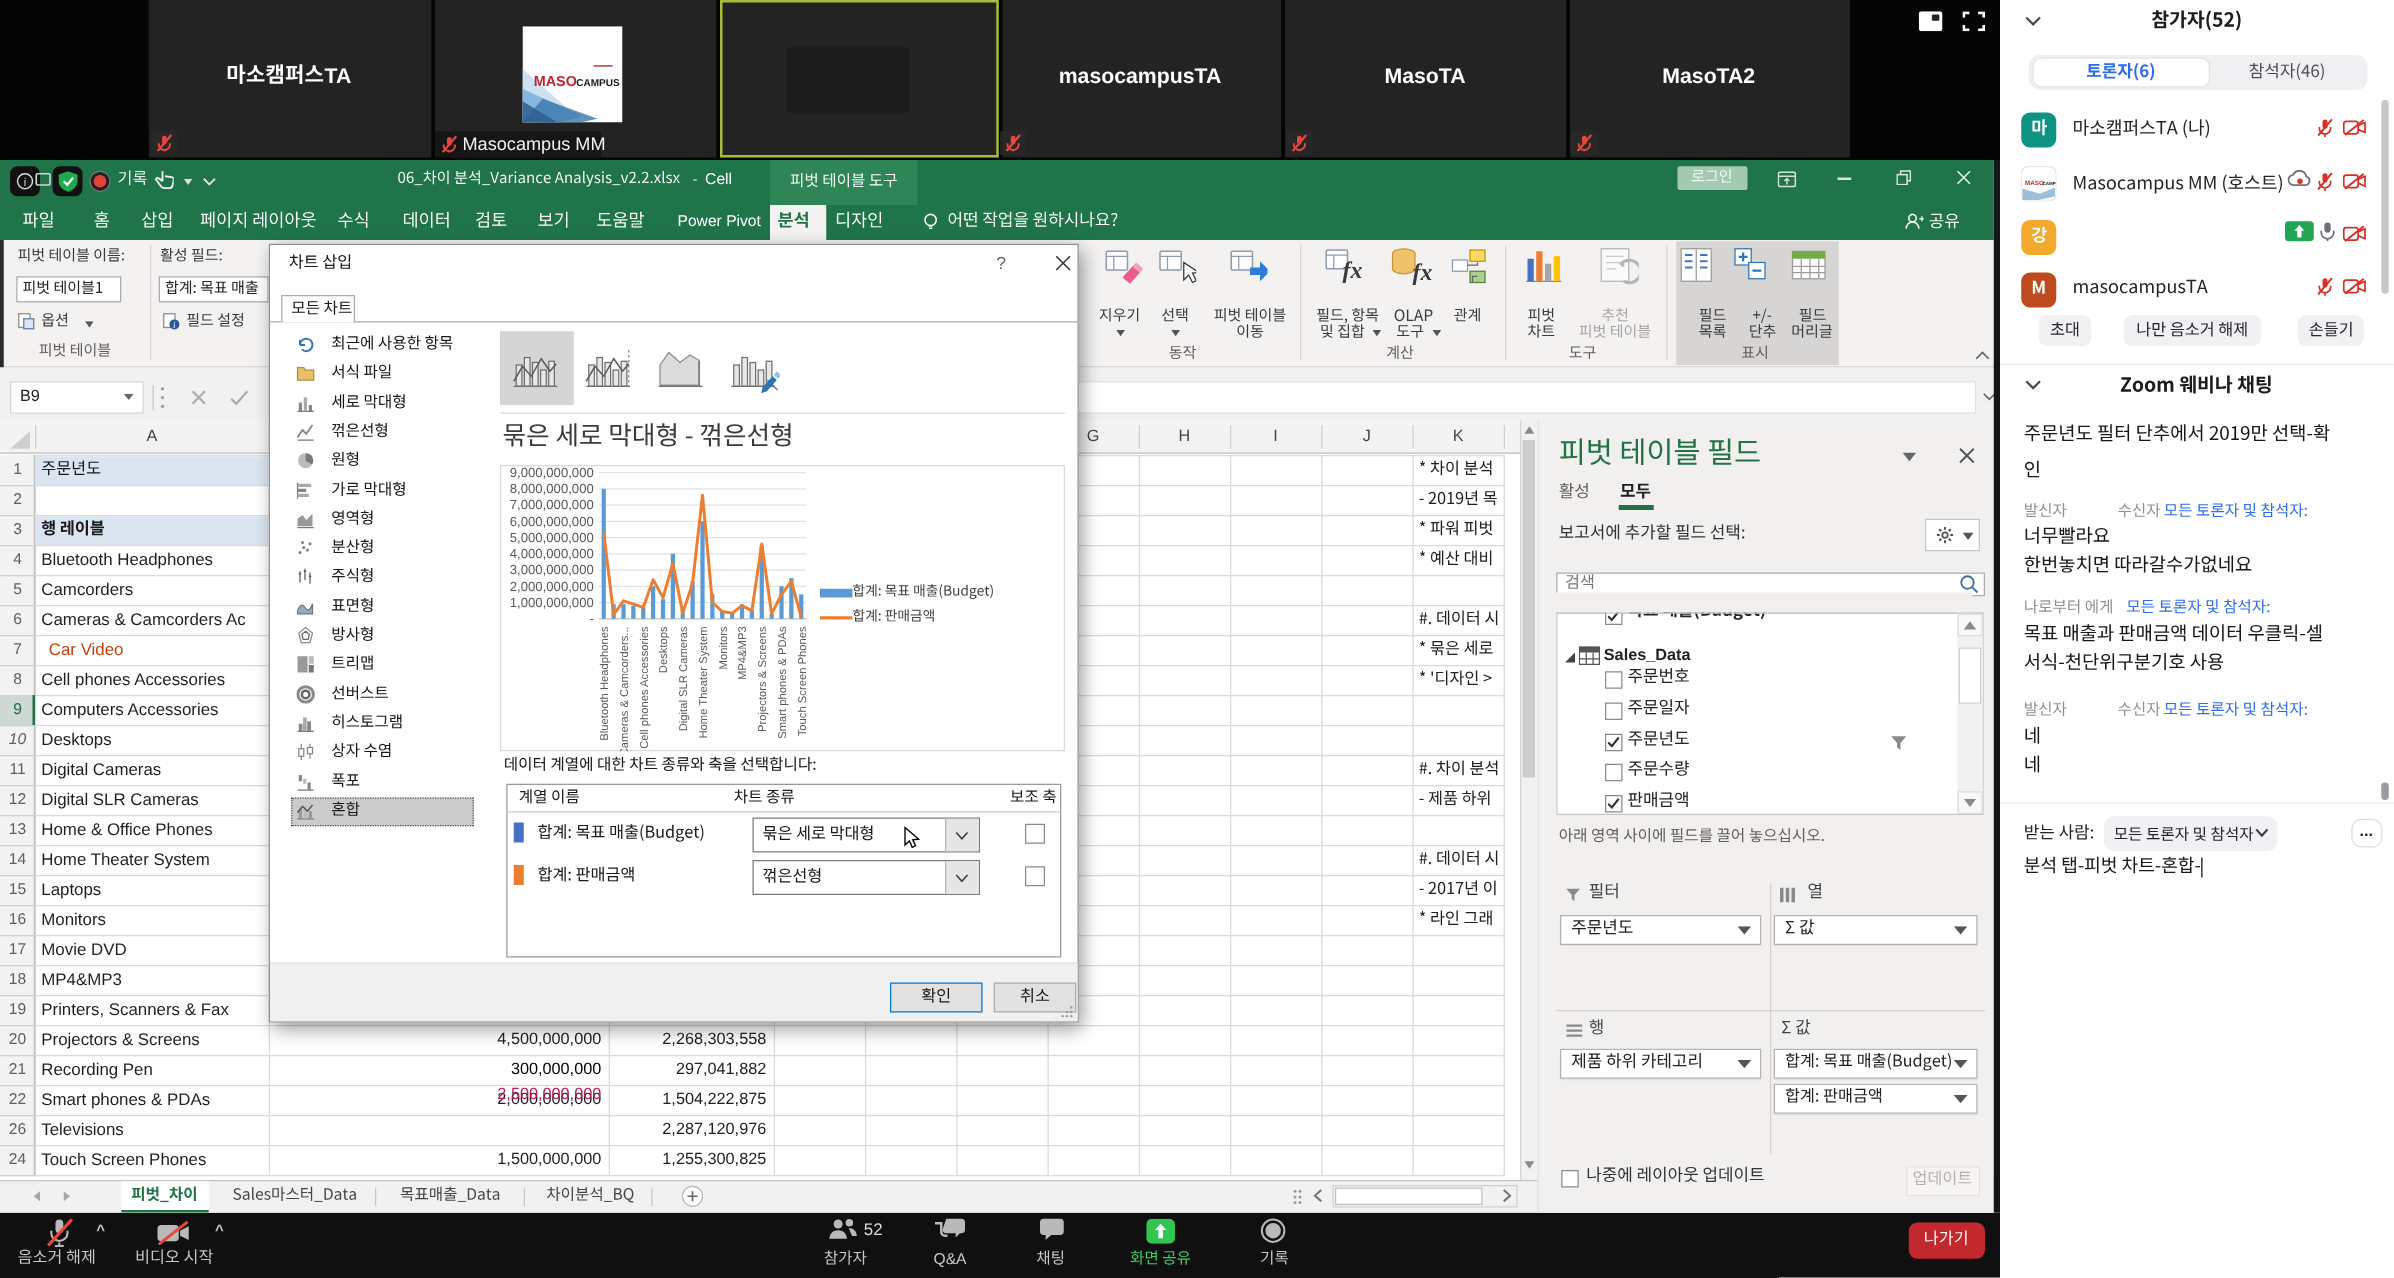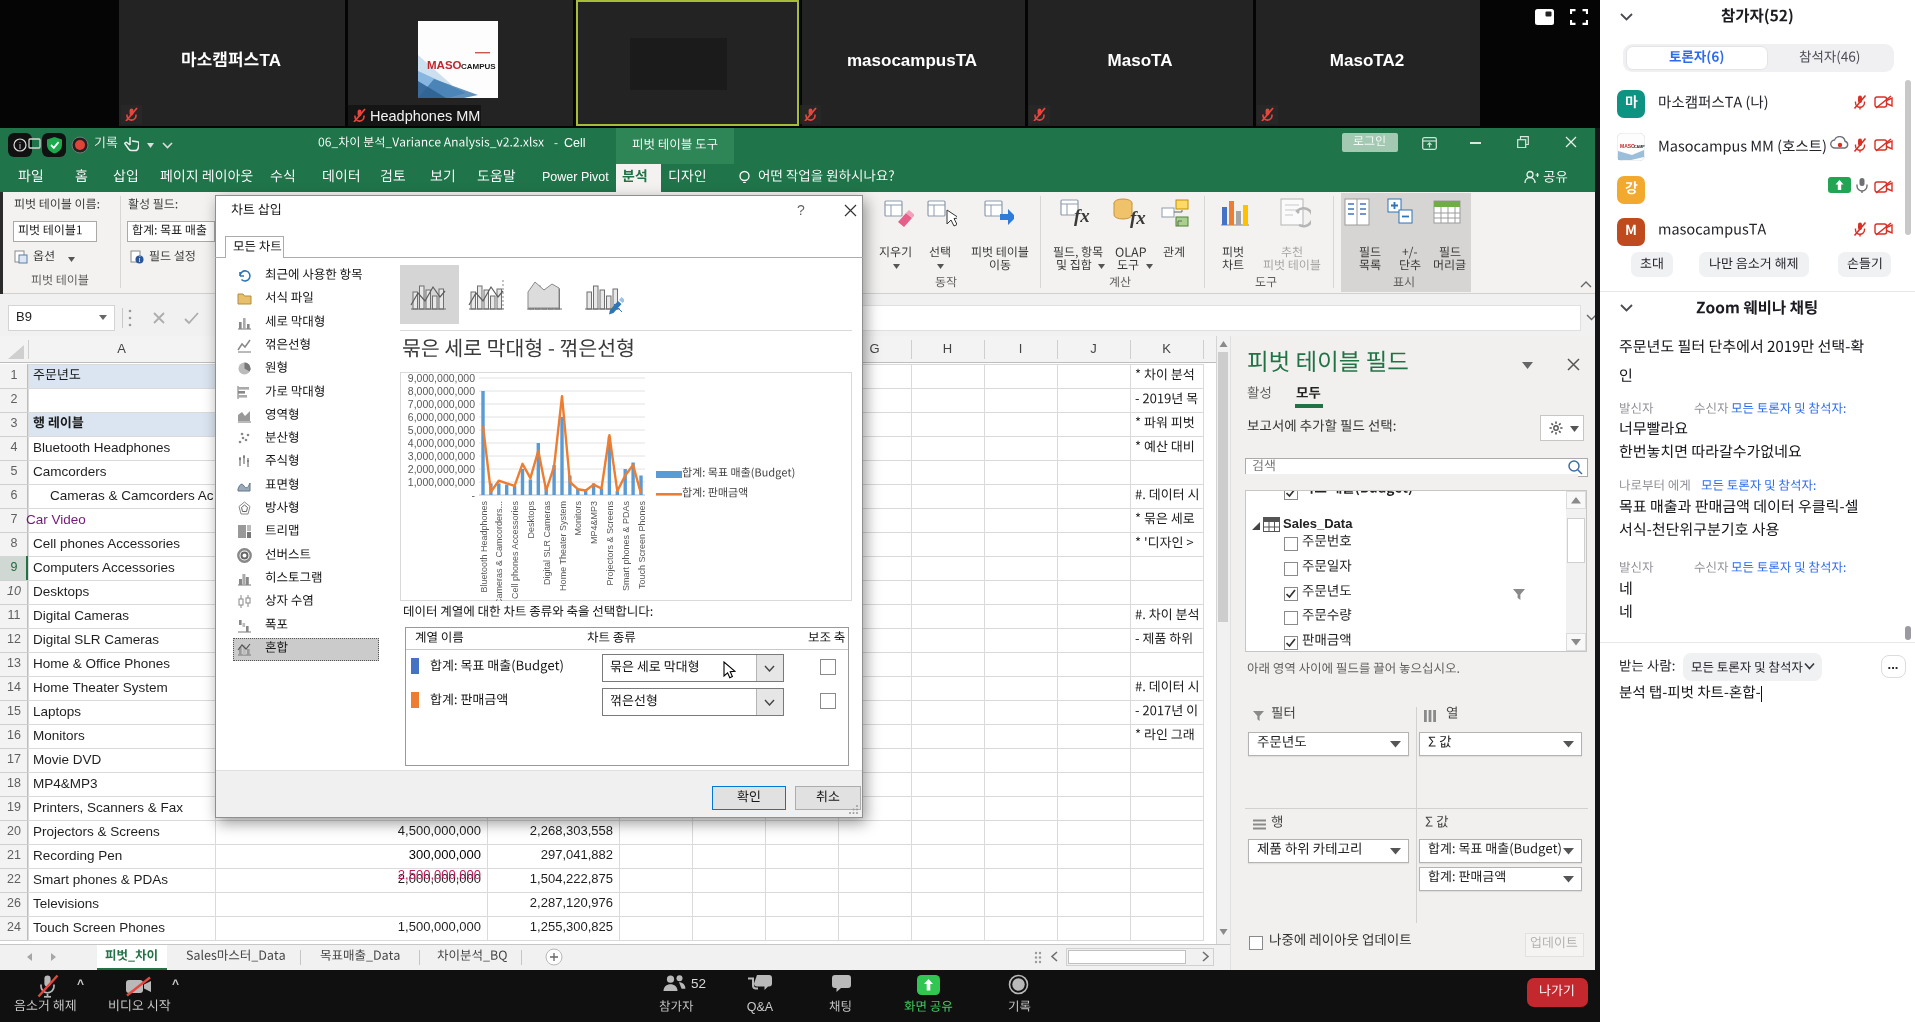--- a/index.html
+++ b/index.html
@@ -327,21 +327,21 @@
   </svg>
 <div style="position:absolute;left:348px;top:105px;width:133px;height:21px;background:rgba(18,18,18,.75);"></div>
 <svg style="position:absolute;left:352px;top:108px;" width="14" height="14" viewBox="0 0 14 14">
     <g stroke="#e8453c" stroke-width="1.6" fill="none">
       <rect x="5.6" y="1.5" width="3.8" height="7" rx="1.9" fill="#e8453c" stroke="none"></rect>
       <path d="M3 7.5v1a4.5 4.5 0 0 0 9 0v-1"></path>
       <path d="M7.5 13v2"></path>
       <path d="M2 14 L13 1" stroke-width="1.8"></path>
     </g>
   </svg>
-<div style="position:absolute;top:108px;font-family:'Liberation Sans',sans-serif;font-size:14.5px;color:#f2f2f2;font-weight:400;line-height:16.675px;white-space:pre;left:370px;">Headphones MM</div>
+<div style="position:absolute;top:108px;font-family:'Liberation Sans',sans-serif;font-size:14.5px;color:#f2f2f2;font-weight:400;line-height:16.675px;white-space:pre;left:370px;">Masocampus MM</div>
 <div style="position:absolute;left:576px;top:0px;width:223px;height:126px;border:2px solid #a8bd37;box-sizing:border-box;"></div>
 <div style="position:absolute;left:630px;top:38px;width:97px;height:52px;background:#1b1b1b;"></div>
 <div style="position:absolute;left:800px;top:105px;width:21px;height:19px;background:rgba(40,40,40,.8);"></div>
 <svg style="position:absolute;left:803px;top:107px;" width="14" height="14" viewBox="0 0 14 14">
     <g stroke="#e8453c" stroke-width="1.6" fill="none">
       <rect x="5.6" y="1.5" width="3.8" height="7" rx="1.9" fill="#e8453c" stroke="none"></rect>
       <path d="M3 7.5v1a4.5 4.5 0 0 0 9 0v-1"></path>
       <path d="M7.5 13v2"></path>
       <path d="M2 14 L13 1" stroke-width="1.8"></path>
     </g>
@@ -1603,22 +1603,22 @@
 <svg style="position:absolute;left:33.0px;top:416.0px;overflow:visible" width="50.8" height="14.0">
     <g fill="#1a1a1a" transform="translate(0,11.18) scale(0.01300,-0.01300)">
       <use href="#g209" x="0"></use>
       <use href="#g210" x="1147"></use>
       <use href="#g211" x="2067"></use>
       <use href="#g212" x="2987"></use>
     </g>
   </svg>
 <div style="position:absolute;top:440px;font-family:'Liberation Sans',sans-serif;font-size:13.5px;color:#1f1f1f;font-weight:400;line-height:15.525px;white-space:pre;left:33px;">Bluetooth Headphones</div>
 <div style="position:absolute;top:464px;font-family:'Liberation Sans',sans-serif;font-size:13.5px;color:#1f1f1f;font-weight:400;line-height:15.525px;white-space:pre;left:33px;">Camcorders</div>
-<div style="position:absolute;top:488px;font-family:'Liberation Sans',sans-serif;font-size:13.5px;color:#1f1f1f;font-weight:400;line-height:15.525px;white-space:pre;left:33px;margin-left:17px;">Cameras &amp; Camcorders Ac</div>
-<div style="position:absolute;top:512px;font-family:'Liberation Sans',sans-serif;font-size:13.5px;color:#701a75;font-weight:400;line-height:15.525px;white-space:pre;left:26px;">Car Video</div>
+<div style="position:absolute;top:488px;font-family:'Liberation Sans',sans-serif;font-size:13.5px;color:#1f1f1f;font-weight:400;line-height:15.525px;white-space:pre;left:33px;">Cameras &amp; Camcorders Ac</div>
+<div style="position:absolute;top:512px;font-family:'Liberation Sans',sans-serif;font-size:13.5px;color:#c2410c;font-weight:400;line-height:15.525px;white-space:pre;left:39px;">Car Video</div>
 <div style="position:absolute;top:536px;font-family:'Liberation Sans',sans-serif;font-size:13.5px;color:#1f1f1f;font-weight:400;line-height:15.525px;white-space:pre;left:33px;">Cell phones Accessories</div>
 <div style="position:absolute;top:560px;font-family:'Liberation Sans',sans-serif;font-size:13.5px;color:#1f1f1f;font-weight:400;line-height:15.525px;white-space:pre;left:33px;">Computers Accessories</div>
 <div style="position:absolute;top:584px;font-family:'Liberation Sans',sans-serif;font-size:13.5px;color:#1f1f1f;font-weight:400;line-height:15.525px;white-space:pre;left:33px;">Desktops</div>
 <div style="position:absolute;top:608px;font-family:'Liberation Sans',sans-serif;font-size:13.5px;color:#1f1f1f;font-weight:400;line-height:15.525px;white-space:pre;left:33px;">Digital Cameras</div>
 <div style="position:absolute;top:632px;font-family:'Liberation Sans',sans-serif;font-size:13.5px;color:#1f1f1f;font-weight:400;line-height:15.525px;white-space:pre;left:33px;">Digital SLR Cameras</div>
 <div style="position:absolute;top:656px;font-family:'Liberation Sans',sans-serif;font-size:13.5px;color:#1f1f1f;font-weight:400;line-height:15.525px;white-space:pre;left:33px;">Home &amp; Office Phones</div>
 <div style="position:absolute;top:680px;font-family:'Liberation Sans',sans-serif;font-size:13.5px;color:#1f1f1f;font-weight:400;line-height:15.525px;white-space:pre;left:33px;">Home Theater System</div>
 <div style="position:absolute;top:704px;font-family:'Liberation Sans',sans-serif;font-size:13.5px;color:#1f1f1f;font-weight:400;line-height:15.525px;white-space:pre;left:33px;">Laptops</div>
 <div style="position:absolute;top:728px;font-family:'Liberation Sans',sans-serif;font-size:13.5px;color:#1f1f1f;font-weight:400;line-height:15.525px;white-space:pre;left:33px;">Monitors</div>
 <div style="position:absolute;top:752px;font-family:'Liberation Sans',sans-serif;font-size:13.5px;color:#1f1f1f;font-weight:400;line-height:15.525px;white-space:pre;left:33px;">Movie DVD</div>

